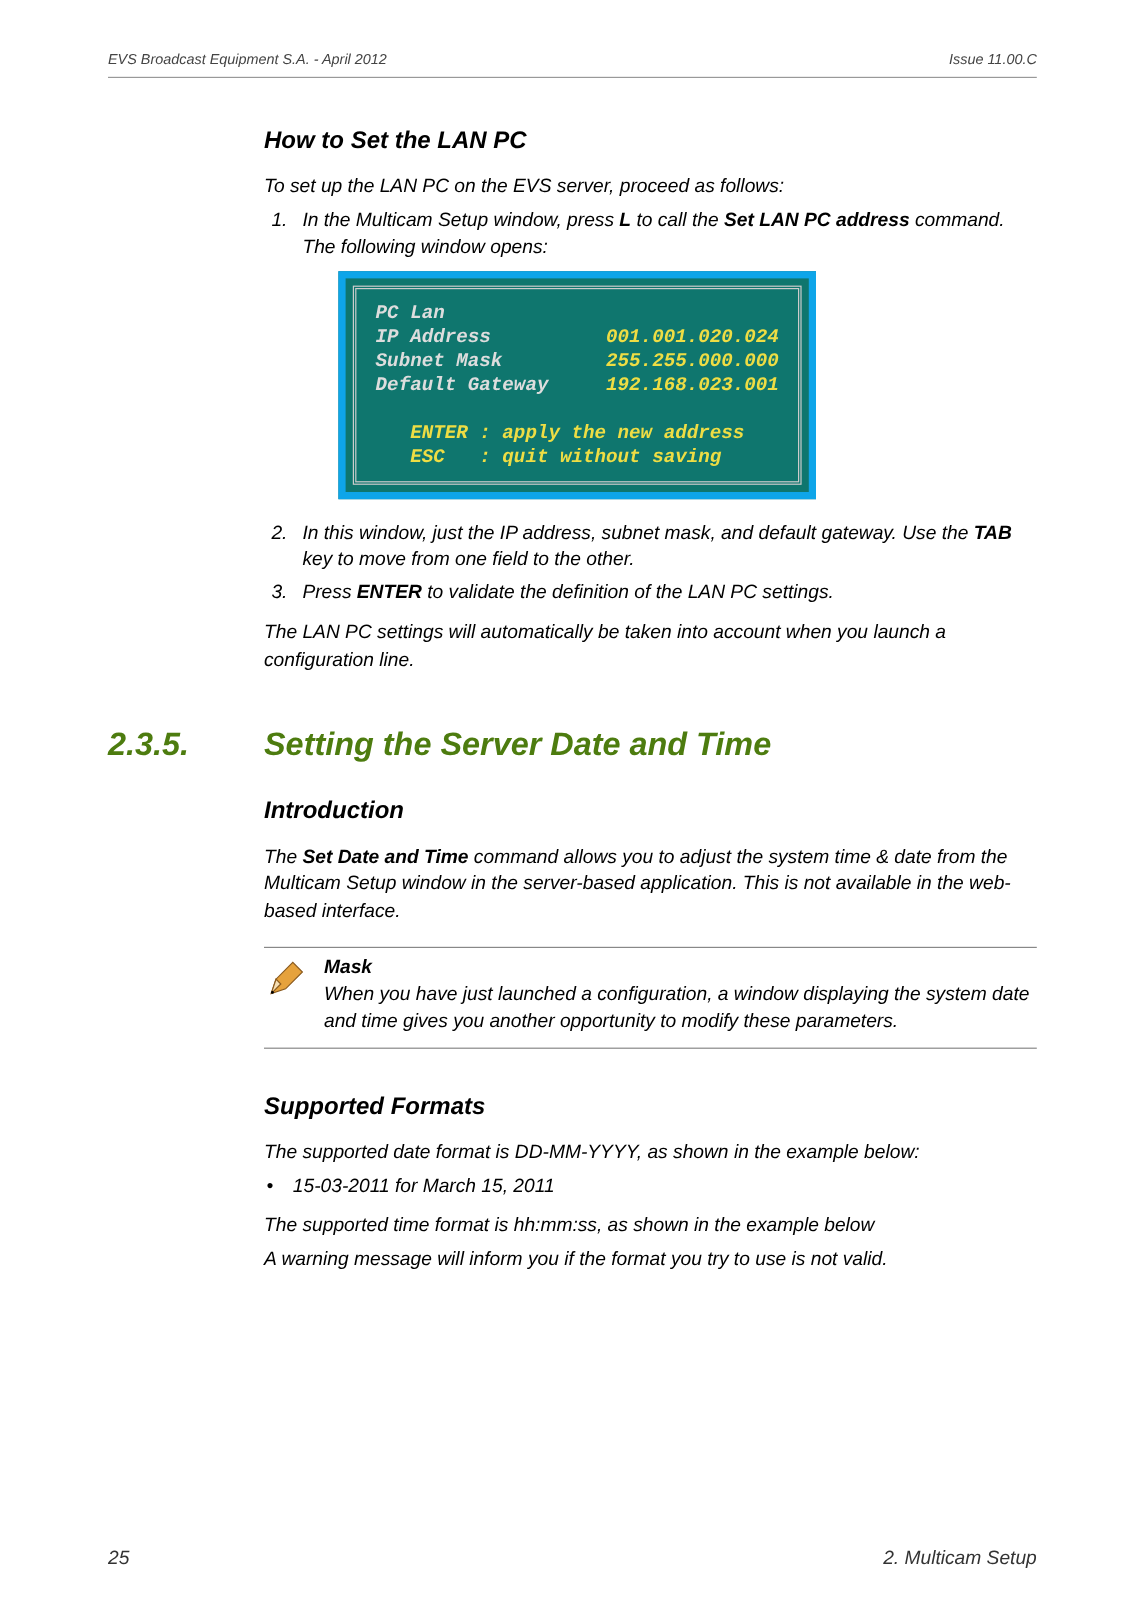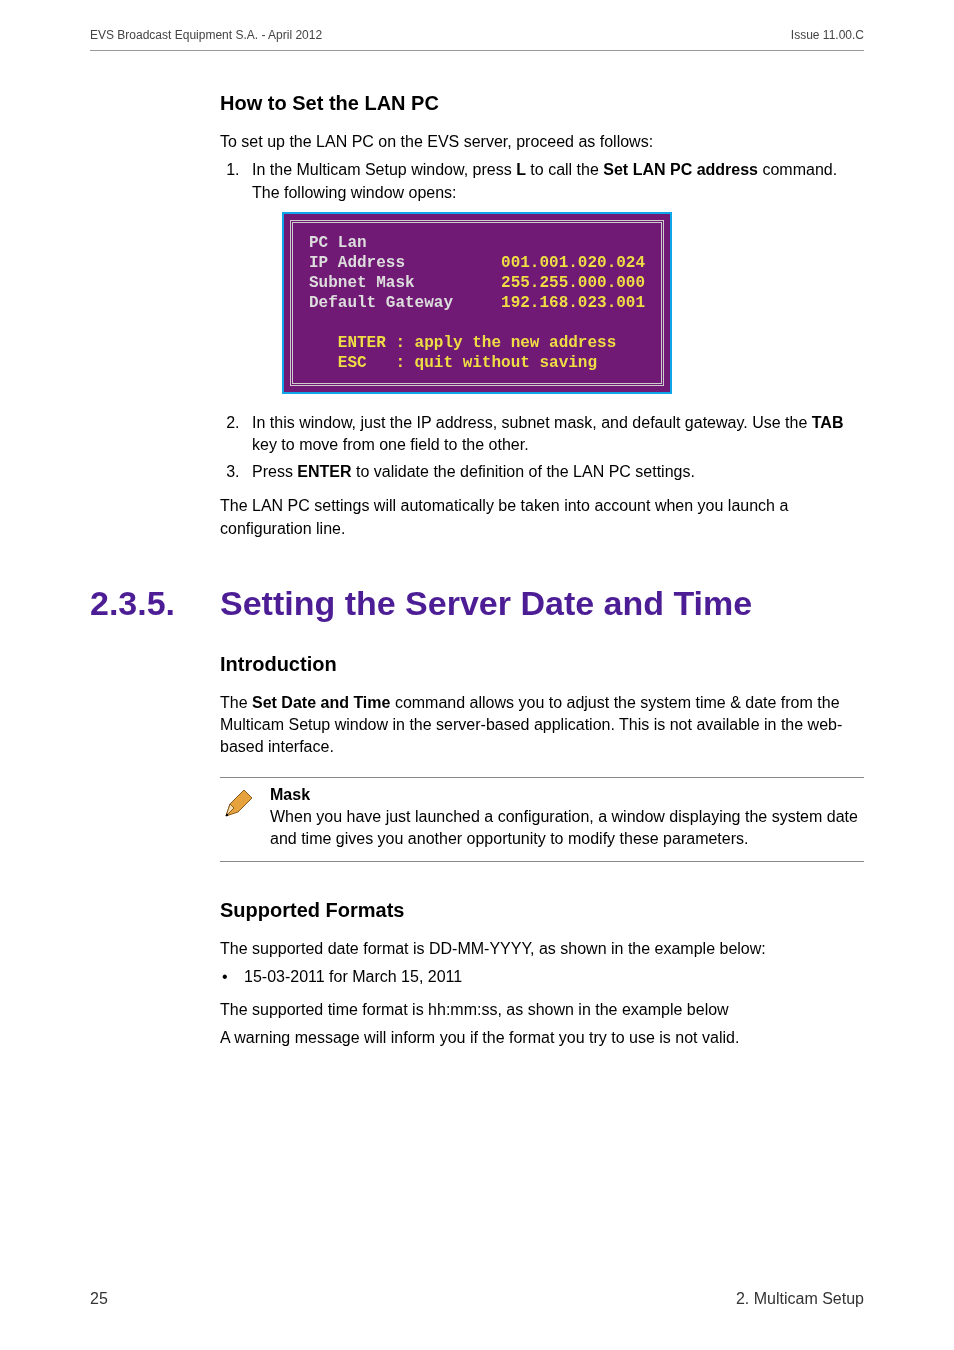--- a/index.html
+++ b/index.html
@@ -8,24 +8,25 @@
     padding: 0;
     width: 954px;
     height: 1350px;
     background: #ffffff;
     font-family: Arial, Helvetica, sans-serif;
     color: #000000;
     font-size: 16px;
     line-height: 1.4;
   }
   .page {
-    padding: 27px 90px 0 90px;
+    padding: 41px 90px 0 90px;
     box-sizing: border-box;
     position: relative;
     height: 100%;
+    font-style: italic;
   }
   .header-row {
     display: flex;
     justify-content: space-between;
     align-items: baseline;
     font-size: 12px;
     color: #444;
     border-bottom: 1px solid #999;
     padding-bottom: 6px;
     margin-bottom: 38px;
@@ -34,41 +35,41 @@
     margin-left: 130px;
     margin-right: 0;
   }
   h2.section-head {
     font-size: 20px;
     font-weight: 700;
     margin: 0 0 14px 0;
     color: #000;
   }
   h1.main-head {
-    font-size: 34px;
+    font-size: 27px;
     font-weight: 700;
-    color: #4c1d95;
+    color: #4d7c0f;
     margin: 40px 0 22px -130px;
     display: flex;
   }
   .main-head .num {
     width: 130px;
     display: inline-block;
   }
   p { margin: 0 0 6px 0; }
   ol.steps { margin: 6px 0 12px 0; padding-left: 24px; }
   ol.steps li { margin-bottom: 4px; padding-left: 8px; }
   ul.bullets { list-style: none; margin: 6px 0 10px 0; padding-left: 2px; }
   ul.bullets li::before { content: "•"; display: inline-block; width: 22px; }
   .dos-box {
-    background: #701a75;
+    background: #0f766e;
     padding: 6px;
     display: inline-block;
     margin: 8px 0 14px 30px;
-    border: 2px solid #0ea5e9;
+    border: 6px solid #0ea5e9;
   }
   .dos-inner {
     border: 3px double #cccccc;
     padding: 10px 16px 10px 16px;
     font-family: "Courier New", Courier, monospace;
     color: #dddddd;
     font-weight: bold;
     font-size: 16px;
     white-space: pre;
     line-height: 1.25;

